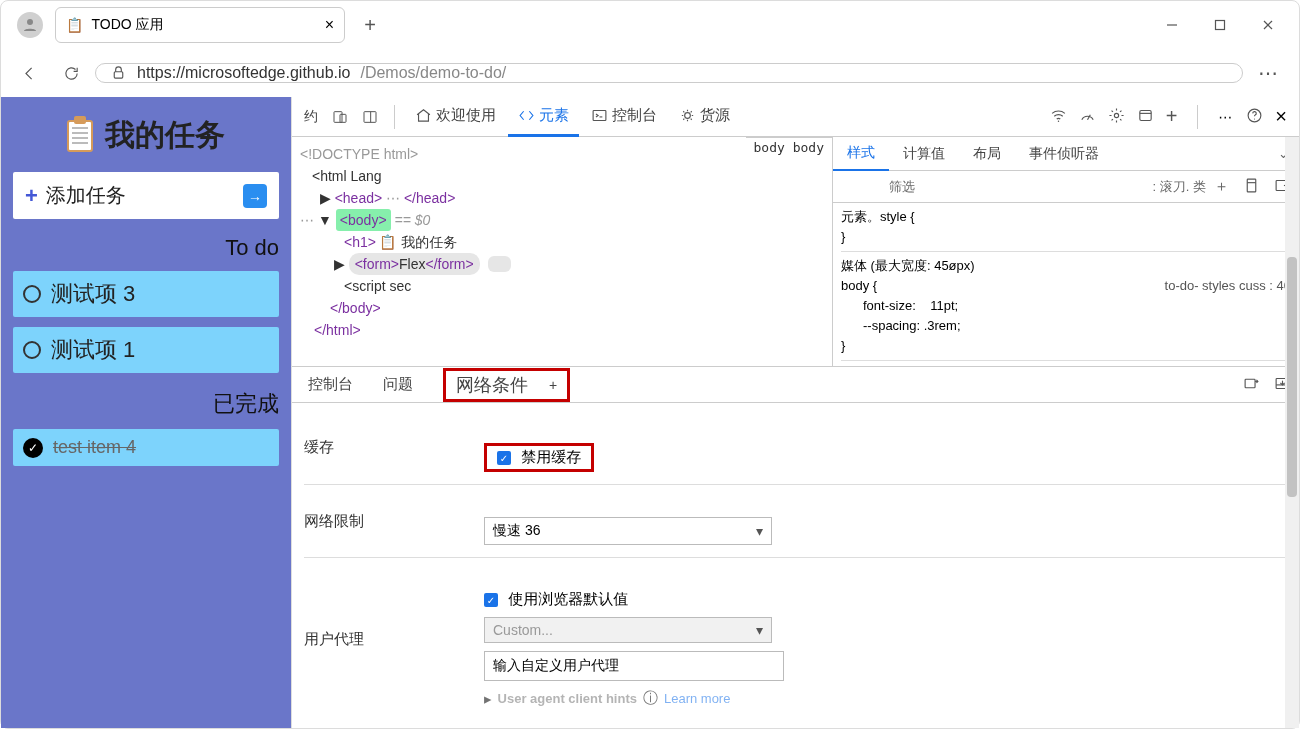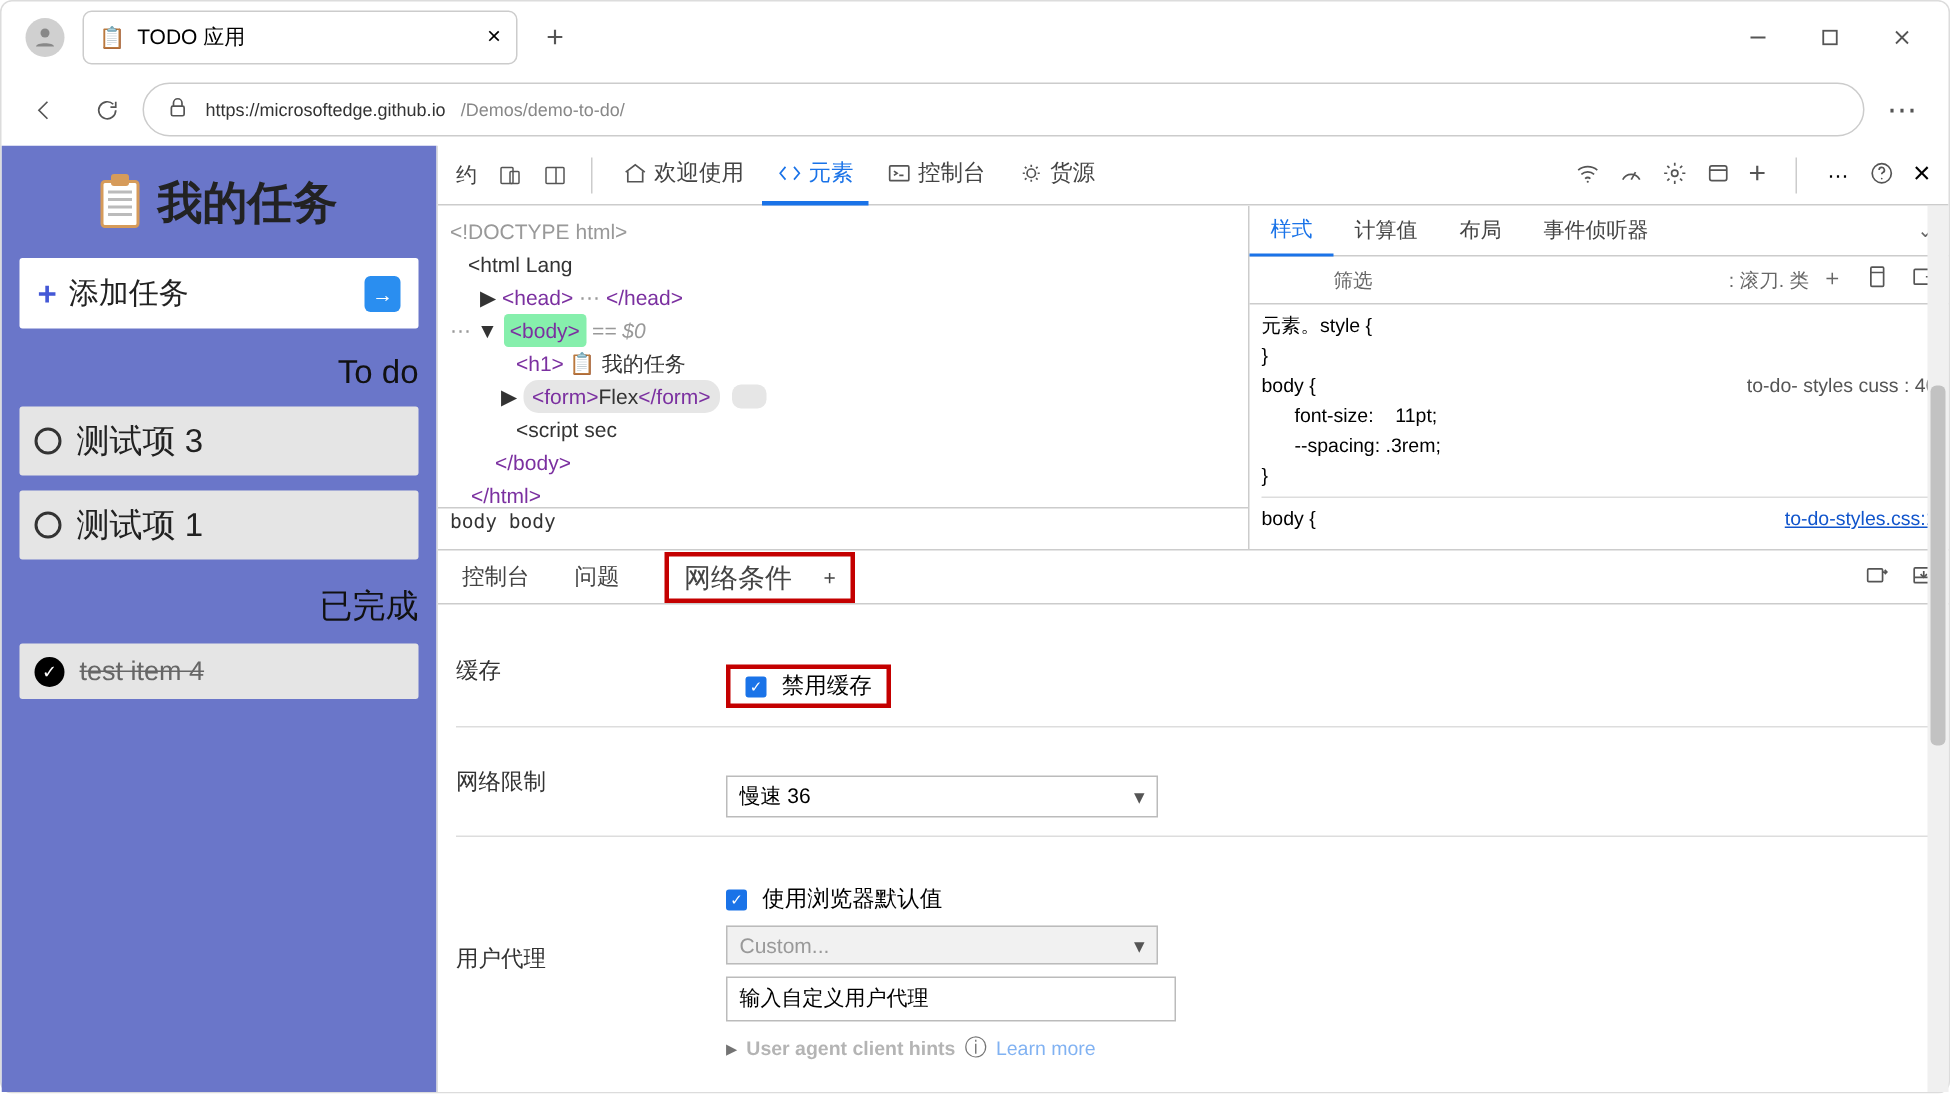--- a/index.html
+++ b/index.html
@@ -11,51 +11,51 @@
   .avatar svg { width:18px; height:18px; fill:#888;}
   .tab { display:flex; align-items:center; height:36px; min-width:290px; border:1px solid #ccc; border-radius:6px; padding:0 10px; background:#fff; font-size:14px; gap:8px;}
   .tab .favicon { font-size:14px;}
   .tab .close { margin-left:auto; font-size:16px; cursor:pointer;}
   .newtab { width:34px; height:34px; display:flex; align-items:center; justify-content:center; font-size:20px; margin-left:8px; color:#555; cursor:pointer; border-radius:4px;}
   .win-controls { margin-left:auto; display:flex; gap:2px;}
   .win-btn { width:46px; height:32px; display:flex; align-items:center; justify-content:center; color:#555;}
   
   .addrbar { height:48px; display:flex; align-items:center; padding:0 10px; gap:6px;}
   .nav-btn { width:36px; height:36px; display:flex; align-items:center; justify-content:center; color:#333; font-size:18px; border-radius:4px;}
-  .urlbox { flex:1; height:36px; border:1px solid #ccc; border-radius:18px; display:flex; align-items:center; padding:0 14px; gap:10px; font-size:12px; color:#444;}
+  .urlbox { flex:1; height:20px; border:1px solid #ccc; border-radius:18px; display:flex; align-items:flex-start; padding:0 14px; gap:10px; font-size:16px; color:#444;}
   .urlbox .lock { font-size:14px; color:#666;}
   .urlbox .rest { color:#888;}
   .more-btn { width:40px; height:36px; display:flex; align-items:center; justify-content:center; font-size:20px; letter-spacing:2px; color:#555;}
   
   .content { flex:1; display:flex; overflow:hidden;}
   .app { width:290px; background:#6a76c9; padding:12px; display:flex; flex-direction:column; gap:10px; color:#222;}
   .app-title { background:transparent; display:flex; align-items:center; justify-content:center; gap:12px; font-size:30px; font-weight:600; padding:6px 0;}
   .clipboard { display:inline-block; width:26px; height:32px; background:#fff; border:2px solid #d69b5a; border-radius:3px; position:relative;}
   .clipboard::before { content:""; position:absolute; top:-6px; left:5px; width:12px; height:8px; background:#d69b5a; border-radius:2px;}
   .clipboard::after { content:""; position:absolute; top:5px; left:3px; right:3px; height:2px; background:#bbb; box-shadow:0 5px 0 #bbb, 0 10px 0 #bbb, 0 15px 0 #bbb;}
   .add-card { background:#fff; border-radius:2px; padding:10px 12px; display:flex; align-items:center; gap:8px; font-size:20px;}
   .add-card .plus { color:#4458d6; font-weight:700; font-size:22px;}
   .add-card .go { margin-left:auto; width:24px; height:24px; background:#2a8ef0; border-radius:4px; display:flex; align-items:center; justify-content:center; color:#fff; font-size:14px;}
   .section-label { text-align:right; font-size:22px; color:#111; margin-top:6px;}
-  .task { background:#e5e5e5; border-radius:2px; padding:8px 10px; display:flex; align-items:center; gap:10px; font-size:22px;}
+  .task { background:#7dd3fc; border-radius:2px; padding:8px 10px; display:flex; align-items:center; gap:10px; font-size:22px;}
   .task .circle { width:18px; height:18px; border:2px solid #333; border-radius:50%;}
   .task.done .check { width:20px; height:20px; background:#000; border-radius:50%; display:flex; align-items:center; justify-content:center; color:#fff; font-size:12px;}
   .task.done span.tlabel { text-decoration:line-through; color:#666; font-size:18px;}
   
   .devtools { flex:1; display:flex; flex-direction:column; border-left:1px solid #ddd; position:relative;}
   .dt-toolbar { height:40px; border-bottom:1px solid #ccc; display:flex; align-items:center; padding:0 6px; gap:2px; font-size:14px;}
   .dt-tbtn { padding:4px 6px; display:flex; align-items:center; gap:4px; color:#444; cursor:pointer; border-radius:3px;}
   .dt-tbtn svg { width:16px; height:16px; stroke:#555; fill:none; stroke-width:1.5;}
   .dt-tab { padding:0 10px; height:40px; display:flex; align-items:center; gap:4px; color:#444; cursor:pointer; font-size:15px; border-bottom:3px solid transparent;}
   .dt-tab.active { border-bottom:3px solid #1a73e8; color:#1a73e8;}
   .dt-toolbar .spacer { flex:1;}
   .dt-toolbar .right-icons { display:flex; gap:12px; align-items:center; padding-right:6px;}
   .dt-toolbar .vline { width:1px; height:24px; background:#ccc; margin:0 8px;}
   .dt-main { flex:1; display:flex; overflow:hidden; min-height:0;}
-  .dom-panel { width:540px; display:flex; flex-direction:column; font-family:Consolas, monospace; font-size:14px; color:#333; min-height:0;}
+  .dom-panel { width:540px; display:flex; flex-direction:row; font-family:Consolas, monospace; font-size:14px; color:#333; min-height:0;}
   .dom-tree { padding:6px 8px; line-height:22px; flex:1; overflow:auto;}
   .dom-tree .tag { color:#7b30a0;}
   .dom-tree .gray { color:#999;}
   .dom-tree .hlrow { display:inline-flex; align-items:center; background:#86efac; border-radius:3px; padding:0 4px;}
   .dom-tree .hlrow2 { display:inline-flex; align-items:center; background:#e6e6e6; border-radius:10px; padding:0 6px;}
   .crumb { height:28px; border-top:1px solid #ccc; padding:2px 8px; font-size:13px; font-family:Consolas, monospace;}
   .styles-panel { flex:1; display:flex; flex-direction:column; border-left:1px solid #ccc; font-size:13px; min-width:0;}
   .styles-tabs { height:34px; display:flex; align-items:center; border-bottom:1px solid #ccc;}
   .styles-tabs .stab { padding:0 14px; height:34px; display:flex; align-items:center; cursor:pointer; color:#444; font-size:14px;}
   .styles-tabs .stab.active { border-bottom:2px solid #1a73e8; color:#1a73e8;}
@@ -302,20 +302,23 @@
               <span><svg class="ic16" viewBox="0 0 24 24">
                     <rect x="3" y="5" width="18" height="14" rx="1"></rect>
                     <path d="M14 12h5"></path>
                     <path d="M17 9l3 3-3 3"></path>
                   </svg></span>
             </span>
           </div>
           <div class="rules">
             <div><span>元素。style {</span></div>
             <div><span>}</span></div>
+            <div style="border-top:1px solid #ddd;margin-top:4px;padding-top:4px">
+              <span>媒体 (最大宽度: 45øpx)</span>
+            </div>
             <div>
               <span>body {</span>
               <span class="link" style="float:right;text-decoration:none;color:#555">to-do- styles cuss : 40</span>
             </div>
             <div style="padding-left:22px"><span>font-size:</span>&nbsp;&nbsp;&nbsp;&nbsp;<span>11pt;</span></div>
             <div style="padding-left:22px"><span>--spacing:</span> <span>.3rem;</span></div>
             <div><span>}</span></div>
             <div style="border-top:1px solid #ddd;margin-top:4px;padding-top:4px">
               <span>body {</span>
               <a class="link">to-do-styles.css:1</a>

